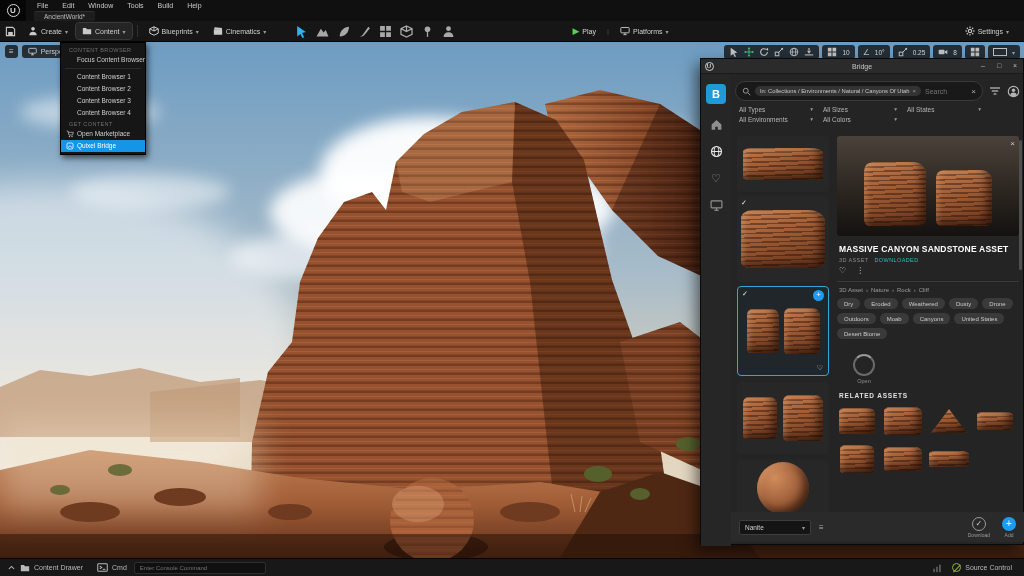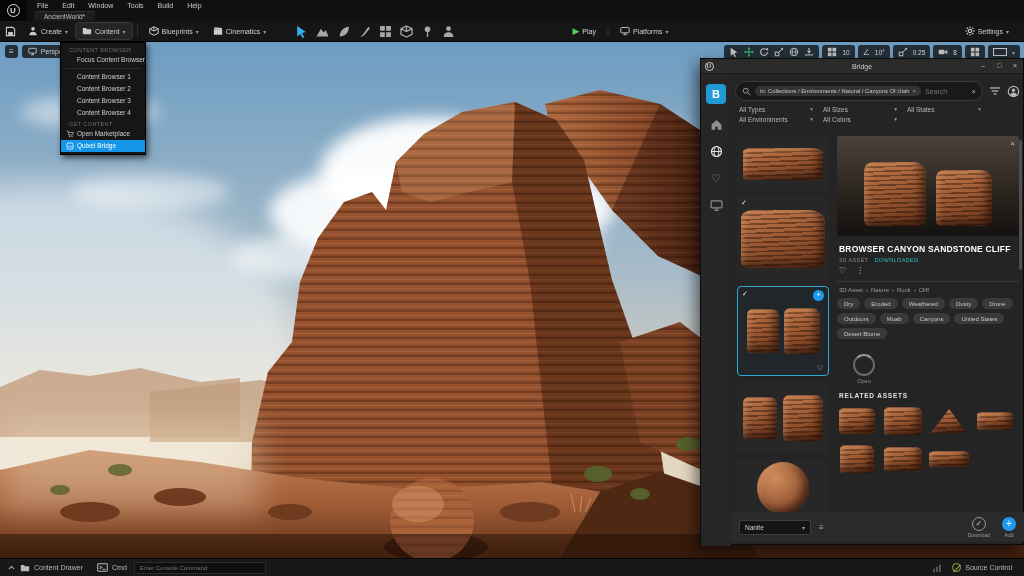--- a/index.html
+++ b/index.html
@@ -669,21 +669,21 @@
           <div class="rock sphere" style="width:52px;height:52px;"></div>
         </div>
       </div>
 
       <div class="br-detail">
         <div class="preview">
           <span class="pv-close">×</span>
           <div class="rock" style="width:62px;height:64px;"></div>
           <div class="rock" style="width:56px;height:56px;"></div>
         </div>
-        <div class="d-title">BROWSER CANYON SANDSTONE CLIFF</div>
+        <div class="d-title">MASSIVE CANYON SANDSTONE ASSET</div>
         <div class="d-meta">
           <span class="d-type">3D ASSET</span>
           <span class="d-status">DOWNLOADED</span>
         </div>
         <div class="d-actions">
           <span>♡</span>
           <span>⋮</span>
         </div>
         <div class="d-div"></div>
         <div class="d-bc">

